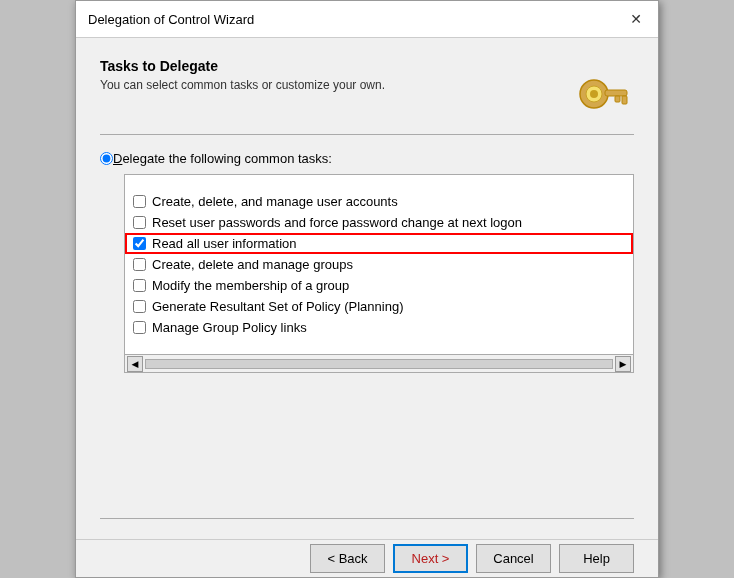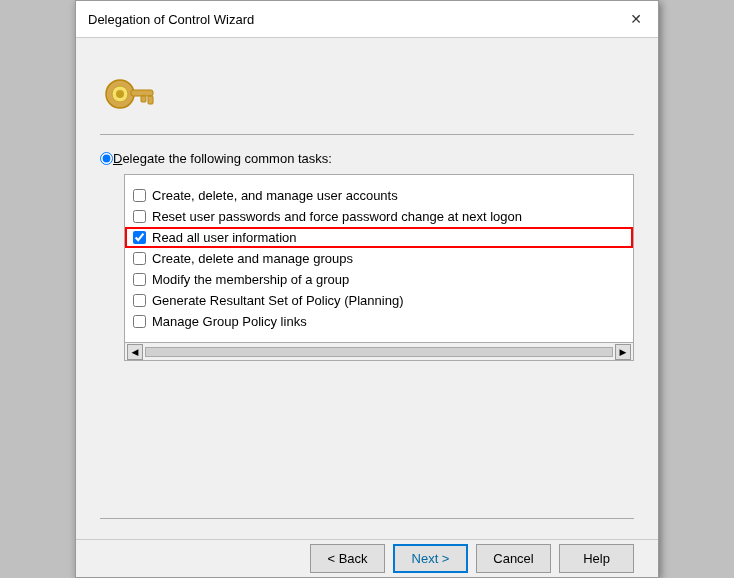--- a/index.html
+++ b/index.html
@@ -103,21 +103,21 @@
       background: #fff;
       margin-left: 24px;
       margin-bottom: 16px;
       overflow: hidden;
       position: relative;
     }
     .task-list-scroll {
       overflow-y: scroll;
       overflow-x: hidden;
       max-height: 180px;
-      padding: 10px 0;
+      padding: 16px 0;
     }
     .task-item {
       display: flex;
       align-items: center;
       gap: 6px;
       padding: 3px 8px;
       cursor: pointer;
     }
     .task-item input[type="checkbox"] {
       margin: 0;
@@ -175,36 +175,40 @@
       padding: 5px 14px;
       font-size: 13px;
       background: #e1e1e1;
       border: 1px solid #999;
       cursor: pointer;
       color: #000;
     }
     .btn.primary {
       background: #e1e1e1;
       border: 2px solid #0078d4;
-      color: #0369a1;
+      color: #b91c1c;
     }
   </style>
 </head>
 <body>
 
 <div class="dialog">
 
   <div class="title-bar">
     <span class="title-bar-text">Delegation of Control Wizard</span>
     <button class="close-btn">✕</button>
   </div>
 
   <div class="content">
 
     <div class="header-section">
+      <div class="header-text">
+        <div class="header-title">Tasks to Delegate</div>
+        <div class="header-subtitle">You can select common tasks or customize your own.</div>
+      </div>
       <div class="header-icon">
 
         <svg width="52" height="52" viewBox="0 0 52 52">
           <ellipse cx="16" cy="32" rx="14" ry="14" fill="#d4a84b" stroke="#b8860b" stroke-width="1.5"></ellipse>
           <ellipse cx="16" cy="32" rx="8" ry="8" fill="#f5e06e" stroke="#c9a227" stroke-width="1"></ellipse>
           <ellipse cx="16" cy="32" rx="4" ry="4" fill="#c8a020"></ellipse>
           <rect x="27" y="28" width="22" height="6" rx="2" fill="#d4a84b" stroke="#b8860b" stroke-width="1"></rect>
           <rect x="44" y="34" width="5" height="8" rx="1" fill="#d4a84b" stroke="#b8860b" stroke-width="1"></rect>
           <rect x="37" y="34" width="5" height="6" rx="1" fill="#d4a84b" stroke="#b8860b" stroke-width="1"></rect>
         </svg>

